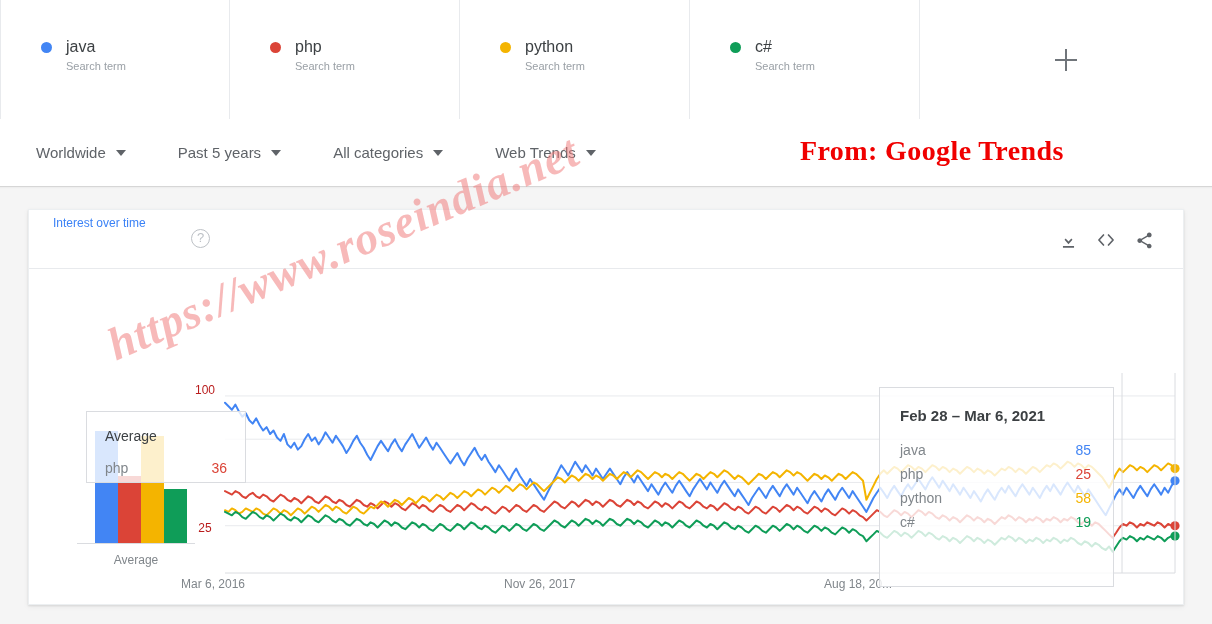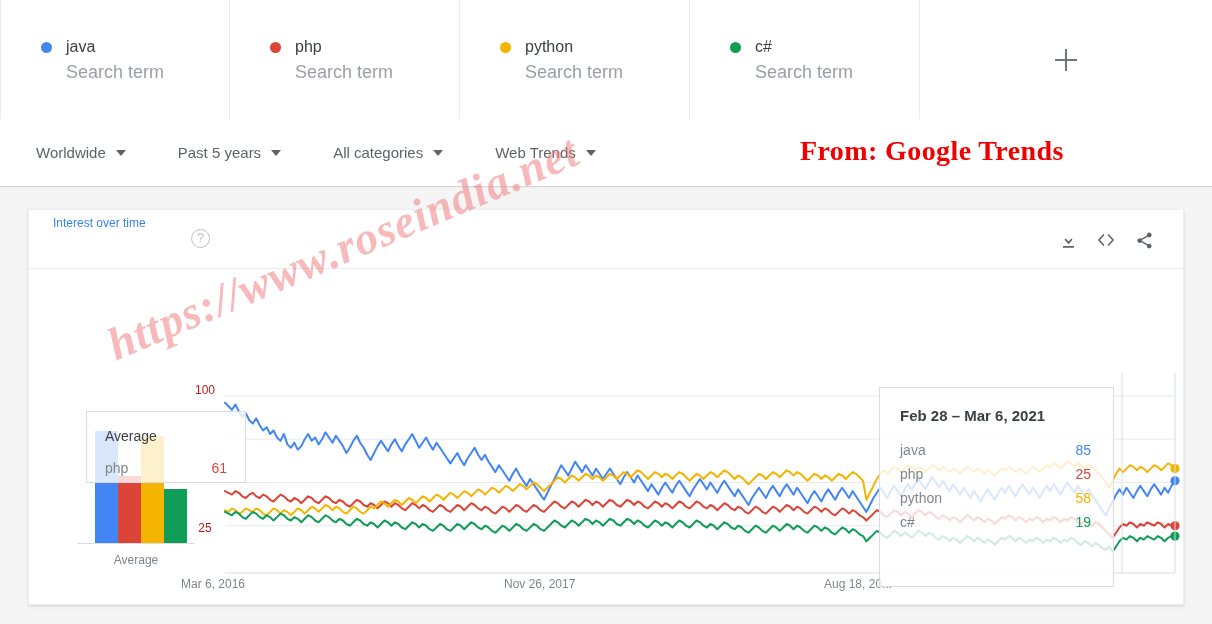--- a/index.html
+++ b/index.html
@@ -42,23 +42,23 @@
     border-radius: 50%;
     flex: 0 0 11px;
   }
   .term-name {
     margin-left: 14px;
     font-size: 16px;
     color: #3c4043;
     line-height: 18px;
   }
   .term-sub {
-    margin-top: 8px;
+    margin-top: 2px;
     margin-left: 25px;
-    font-size: 18px;
+    font-size: 11px;
     color: #9aa0a6;
     line-height: 16px;
   }
   .add-cell {
     flex: 1 1 auto;
     height: 119px;
     display: flex;
     align-items: center;
     justify-content: center;
   }
@@ -403,21 +403,21 @@
             <div class="avg-bar" style="height: 54.2581px; background: rgb(15, 157, 88);"></div>
           </div>
         <div class="avg-axis"></div>
         <div class="avg-caption">Average</div>
       </div>
 
       <div class="tooltip tt-avg">
         <div class="tt-avg-title">Average</div>
         <div class="tt-avg-row">
           <span class="tt-avg-name">php</span>
-          <span class="tt-avg-val" style="color:#DB4437">61</span>
+          <span class="tt-avg-val" style="color:#DB4437">36</span>
         </div>
       </div>
 
       <div class="tooltip tt-point">
         <div class="tt-point-title">Feb 28 – Mar 6, 2021</div>
         <div class="tt-rows">
           <div class="tt-row">
             <span class="tt-name">java</span>
             <span class="tt-val" style="color:#4285F4">85</span>
           </div>

